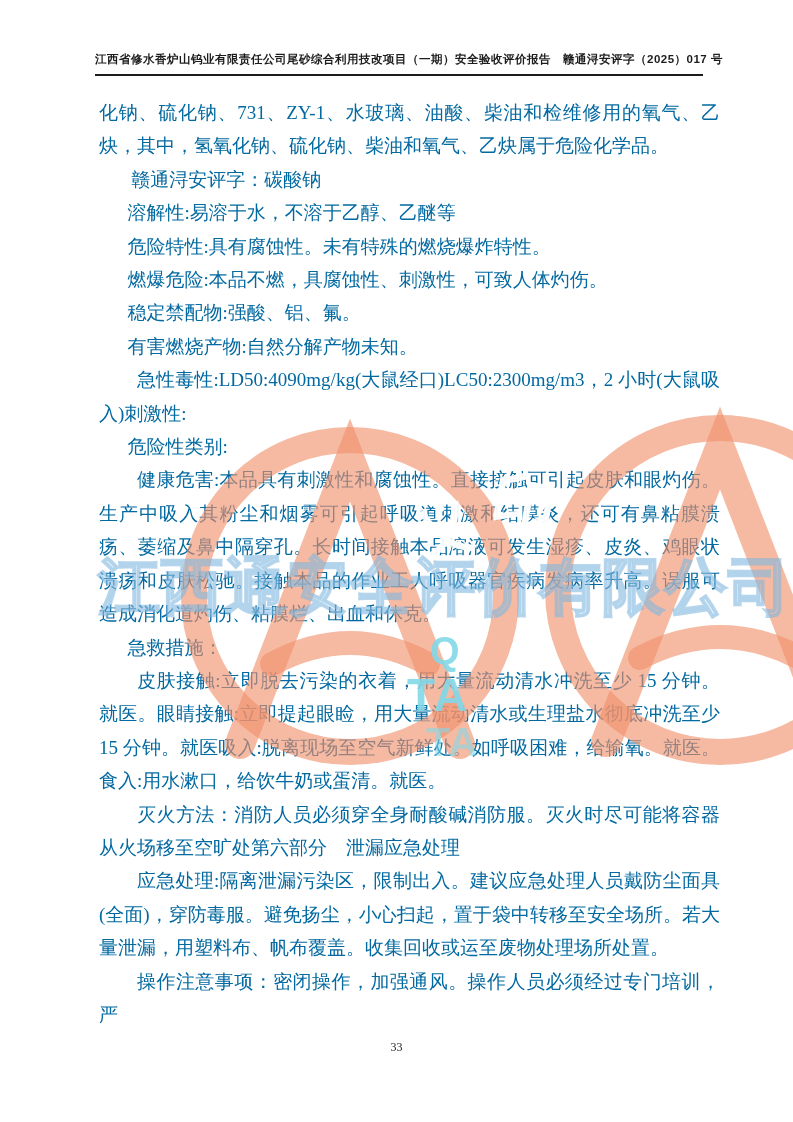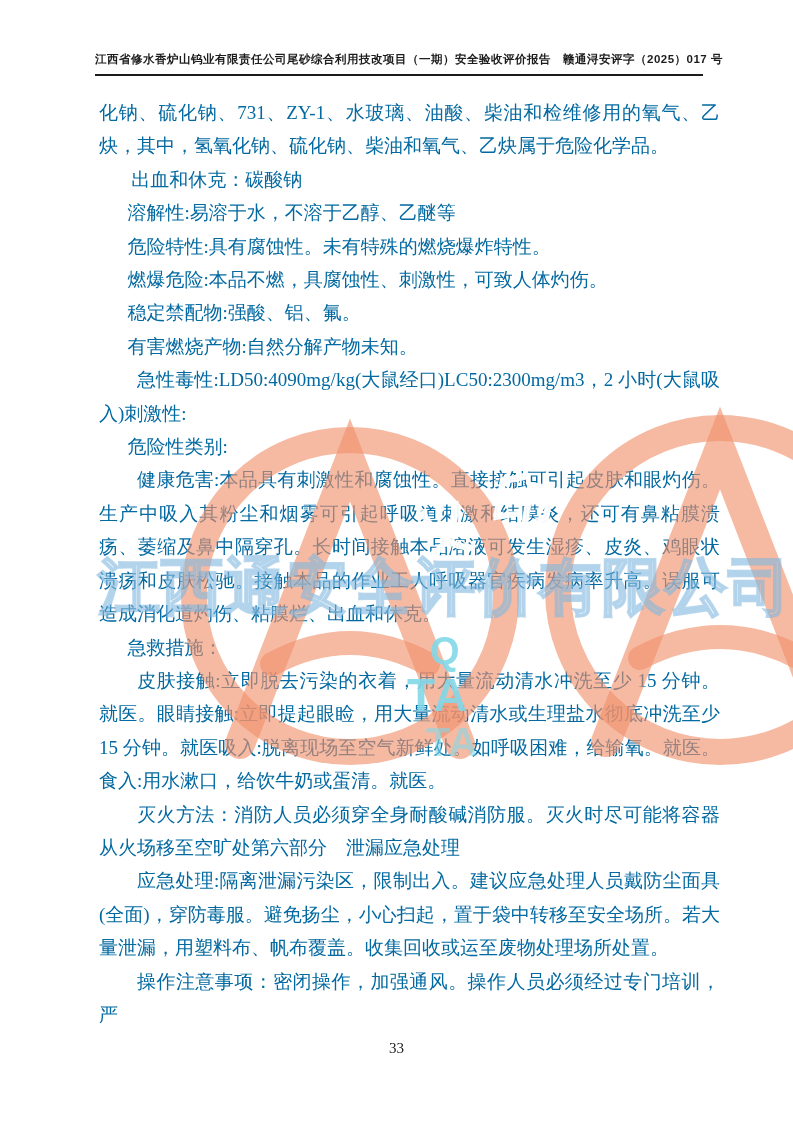--- a/index.html
+++ b/index.html
@@ -37,21 +37,21 @@
     text-align:justify;
     z-index:1;
   }
   .body p { margin:0; padding:0; }
   
   .footer {
     position:absolute;
     left:0; top:1040px;
     width:100%;
     text-align:center;
-    font-size:15px;
+    font-size:12px;
     color:#222;
     z-index:1;
   }
   
   .watermark { position:absolute; inset:0; z-index:2; pointer-events:none; }
   .wm-svg { position:absolute; }
   .wm-svg path, .wm-svg circle {
     fill:none;
     stroke:rgba(240,144,106,0.62);
     stroke-linecap:round;
@@ -90,21 +90,21 @@
 <body>
 
 <div class="page">
 
   <div class="header">
     <span>江西省修水香炉山钨业有限责任公司尾砂综合利用技改项目（一期）安全验收评价报告　赣通浔安评字（2025）017 号</span>
   </div>
 
   <div class="body" id="body-text">
       <p style="text-indent: 0em;">化钠、硫化钠、731、ZY-1、水玻璃、油酸、柴油和检维修用的氧气、乙炔，其中，氢氧化钠、硫化钠、柴油和氧气、乙炔属于危险化学品。</p>
-      <p style="text-indent: 1.7em;">出血和休克：碳酸钠</p>
+      <p style="text-indent: 1.7em;">赣通浔安评字：碳酸钠</p>
       <p style="text-indent: 1.5em;">溶解性:易溶于水，不溶于乙醇、乙醚等</p>
       <p style="text-indent: 1.5em;">危险特性:具有腐蚀性。未有特殊的燃烧爆炸特性。</p>
       <p style="text-indent: 1.5em;">燃爆危险:本品不燃，具腐蚀性、刺激性，可致人体灼伤。</p>
       <p style="text-indent: 1.5em;">稳定禁配物:强酸、铝、氟。</p>
       <p style="text-indent: 1.5em;">有害燃烧产物:自然分解产物未知。</p>
       <p style="text-indent: 2em;">急性毒性:LD50:4090mg/kg(大鼠经口)LC50:2300mg/m3，2 小时(大鼠吸入)刺激性:</p>
       <p style="text-indent: 1.5em;">危险性类别:</p>
       <p style="text-indent: 2em;">健康危害:本品具有刺激性和腐蚀性。直接接触可引起皮肤和眼灼伤。生产中吸入其粉尘和烟雾可引起呼吸道刺激和结膜炎，还可有鼻粘膜溃疡、萎缩及鼻中隔穿孔。长时间接触本品溶液可发生湿疹、皮炎、鸡眼状溃疡和皮肤松驰。接触本品的作业工人呼吸器官疾病发病率升高。误服可造成消化道灼伤、粘膜烂、出血和休克。</p>
       <p style="text-indent: 1.5em;">急救措施：</p>
       <p style="text-indent: 2em;">皮肤接触:立即脱去污染的衣着，用大量流动清水冲洗至少 15 分钟。就医。眼睛接触:立即提起眼睑，用大量流动清水或生理盐水彻底冲洗至少 15 分钟。就医吸入:脱离现场至空气新鲜处。如呼吸困难，给输氧。就医。食入:用水漱口，给饮牛奶或蛋清。就医。</p>

